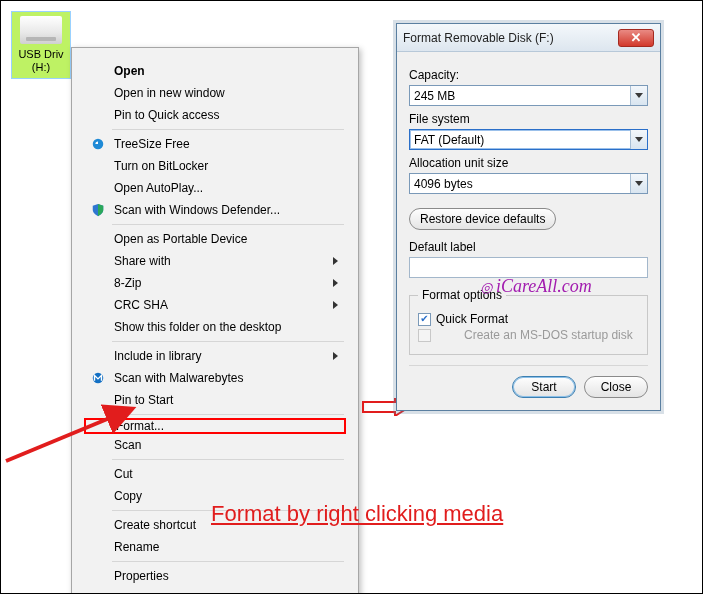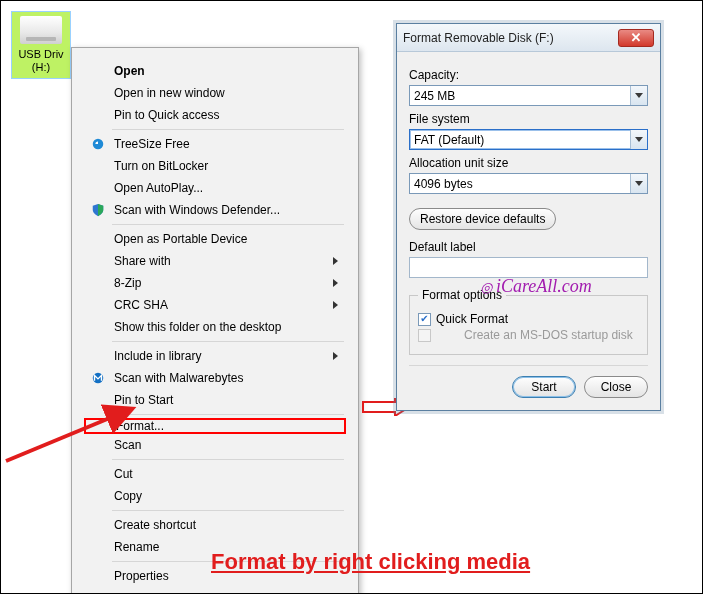--- a/index.html
+++ b/index.html
@@ -154,24 +154,23 @@
   .cb.disabled { border-color:#c8c8c8; background:#f4f4f4; }
 
   .watermark {
     position:absolute; left:420px; top:275px; width:230px; text-align:center;
     color:#a21caf; font-size:18px; font-style:italic; font-family:Liberation Serif, serif;
     pointer-events:none;
   }
 
   .caption {
     position:absolute; left:210px; top:500px;
-    color:#e11d1d; font-size:22px; font-weight:bold;
+    color:#e11d1d; font-size:22px; font-weight:normal;
     text-decoration: underline;
     font-family: Arial, sans-serif;
-    margin-top: 48px;
   }
 </style>
 </head>
 <body>
 
 <div class="drive-icon-wrap">
   <div class="drive-img"></div>
   <div class="drive-label">USB Driv</div>
   <div class="drive-label">(H:)</div>
 </div>

